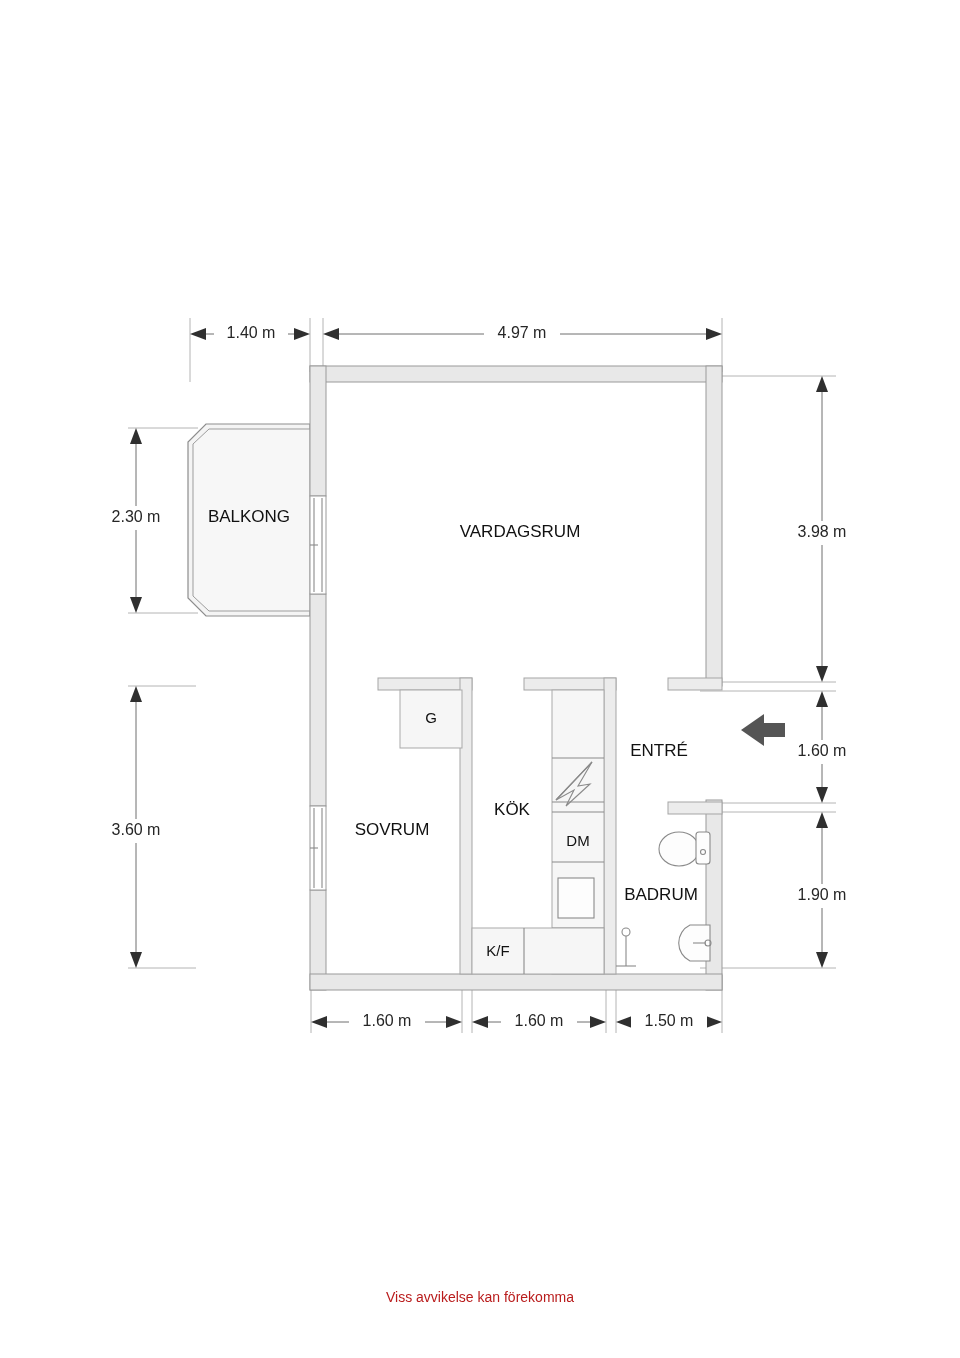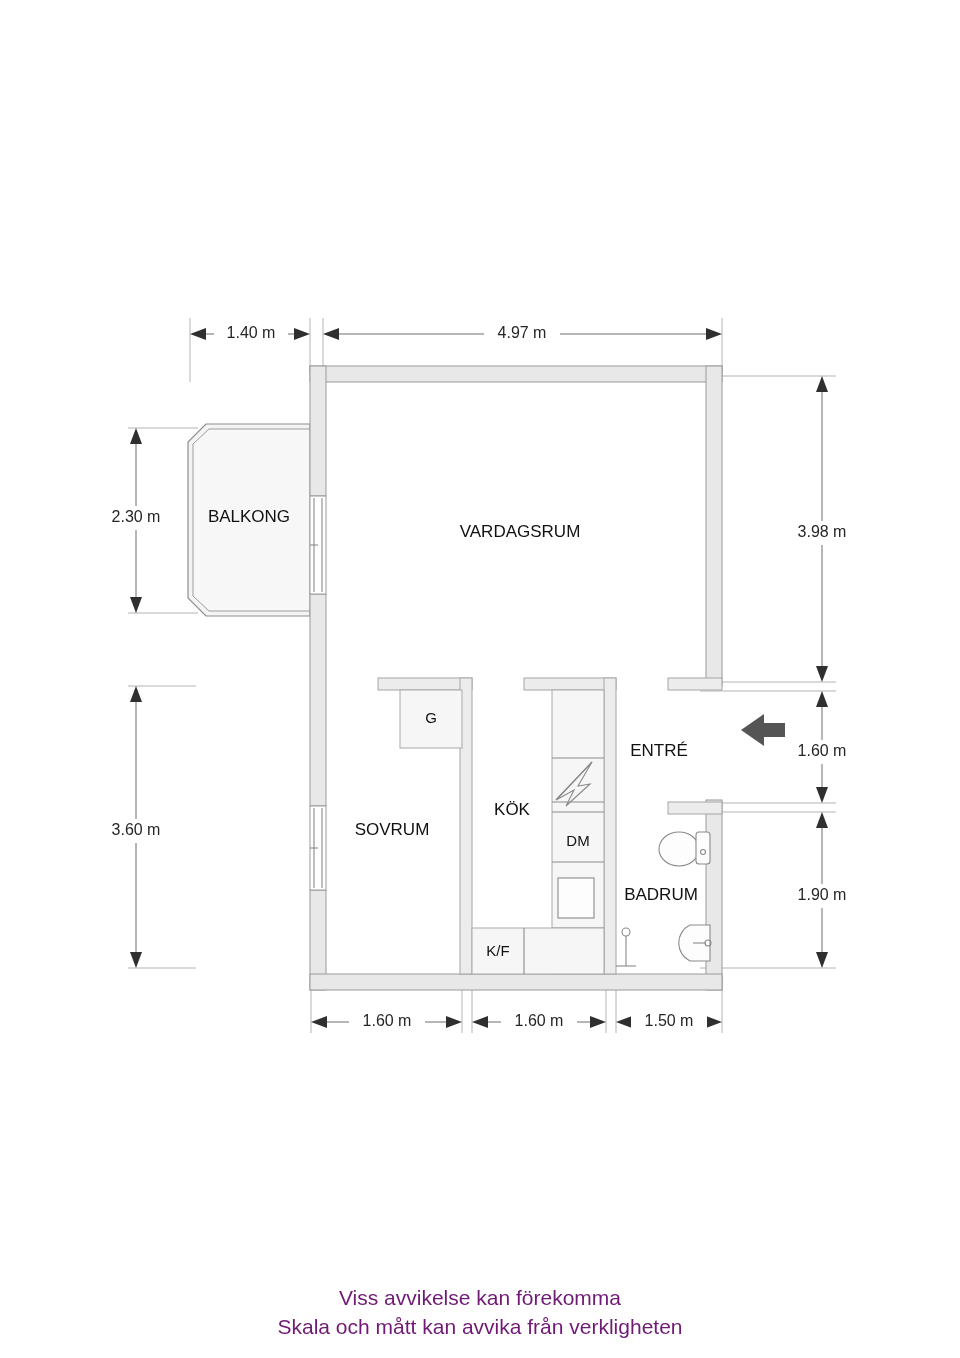--- a/index.html
+++ b/index.html
@@ -107,22 +107,22 @@
     fill: #262626;
     text-anchor: middle;
     dominant-baseline: middle;
   }
   .caption {
     position: absolute;
     left: 0;
     width: 960px;
     text-align: center;
     font-family: "Liberation Sans", sans-serif;
-    font-size: 21px;
-    color: #701a75;
+    font-size: 14px;
+    color: #b91c1c;
     line-height: 29px;
   }
   #caption-block {
     top: 1283px;
   }
 </style>
 </head>
 <body>
 
 <div id="plan-root">
@@ -336,16 +336,15 @@
       <polygon class="dim-arrow" points="616,1022 632,1016 632,1028"></polygon>
       <polygon class="dim-arrow" points="722,1022 706,1016 706,1028"></polygon>
       <rect x="631" y="1010" width="76" height="24" fill="#ffffff"></rect>
       <text class="dim-text" x="669" y="1022">1.50 m</text>
     </g>
 
   </svg>
 
   <div id="caption-block" class="caption">
     <div>Viss avvikelse kan förekomma</div>
-    <div>Skala och mått kan avvika från verkligheten</div>
   </div>
 
 </div>
 
 </body></html>

